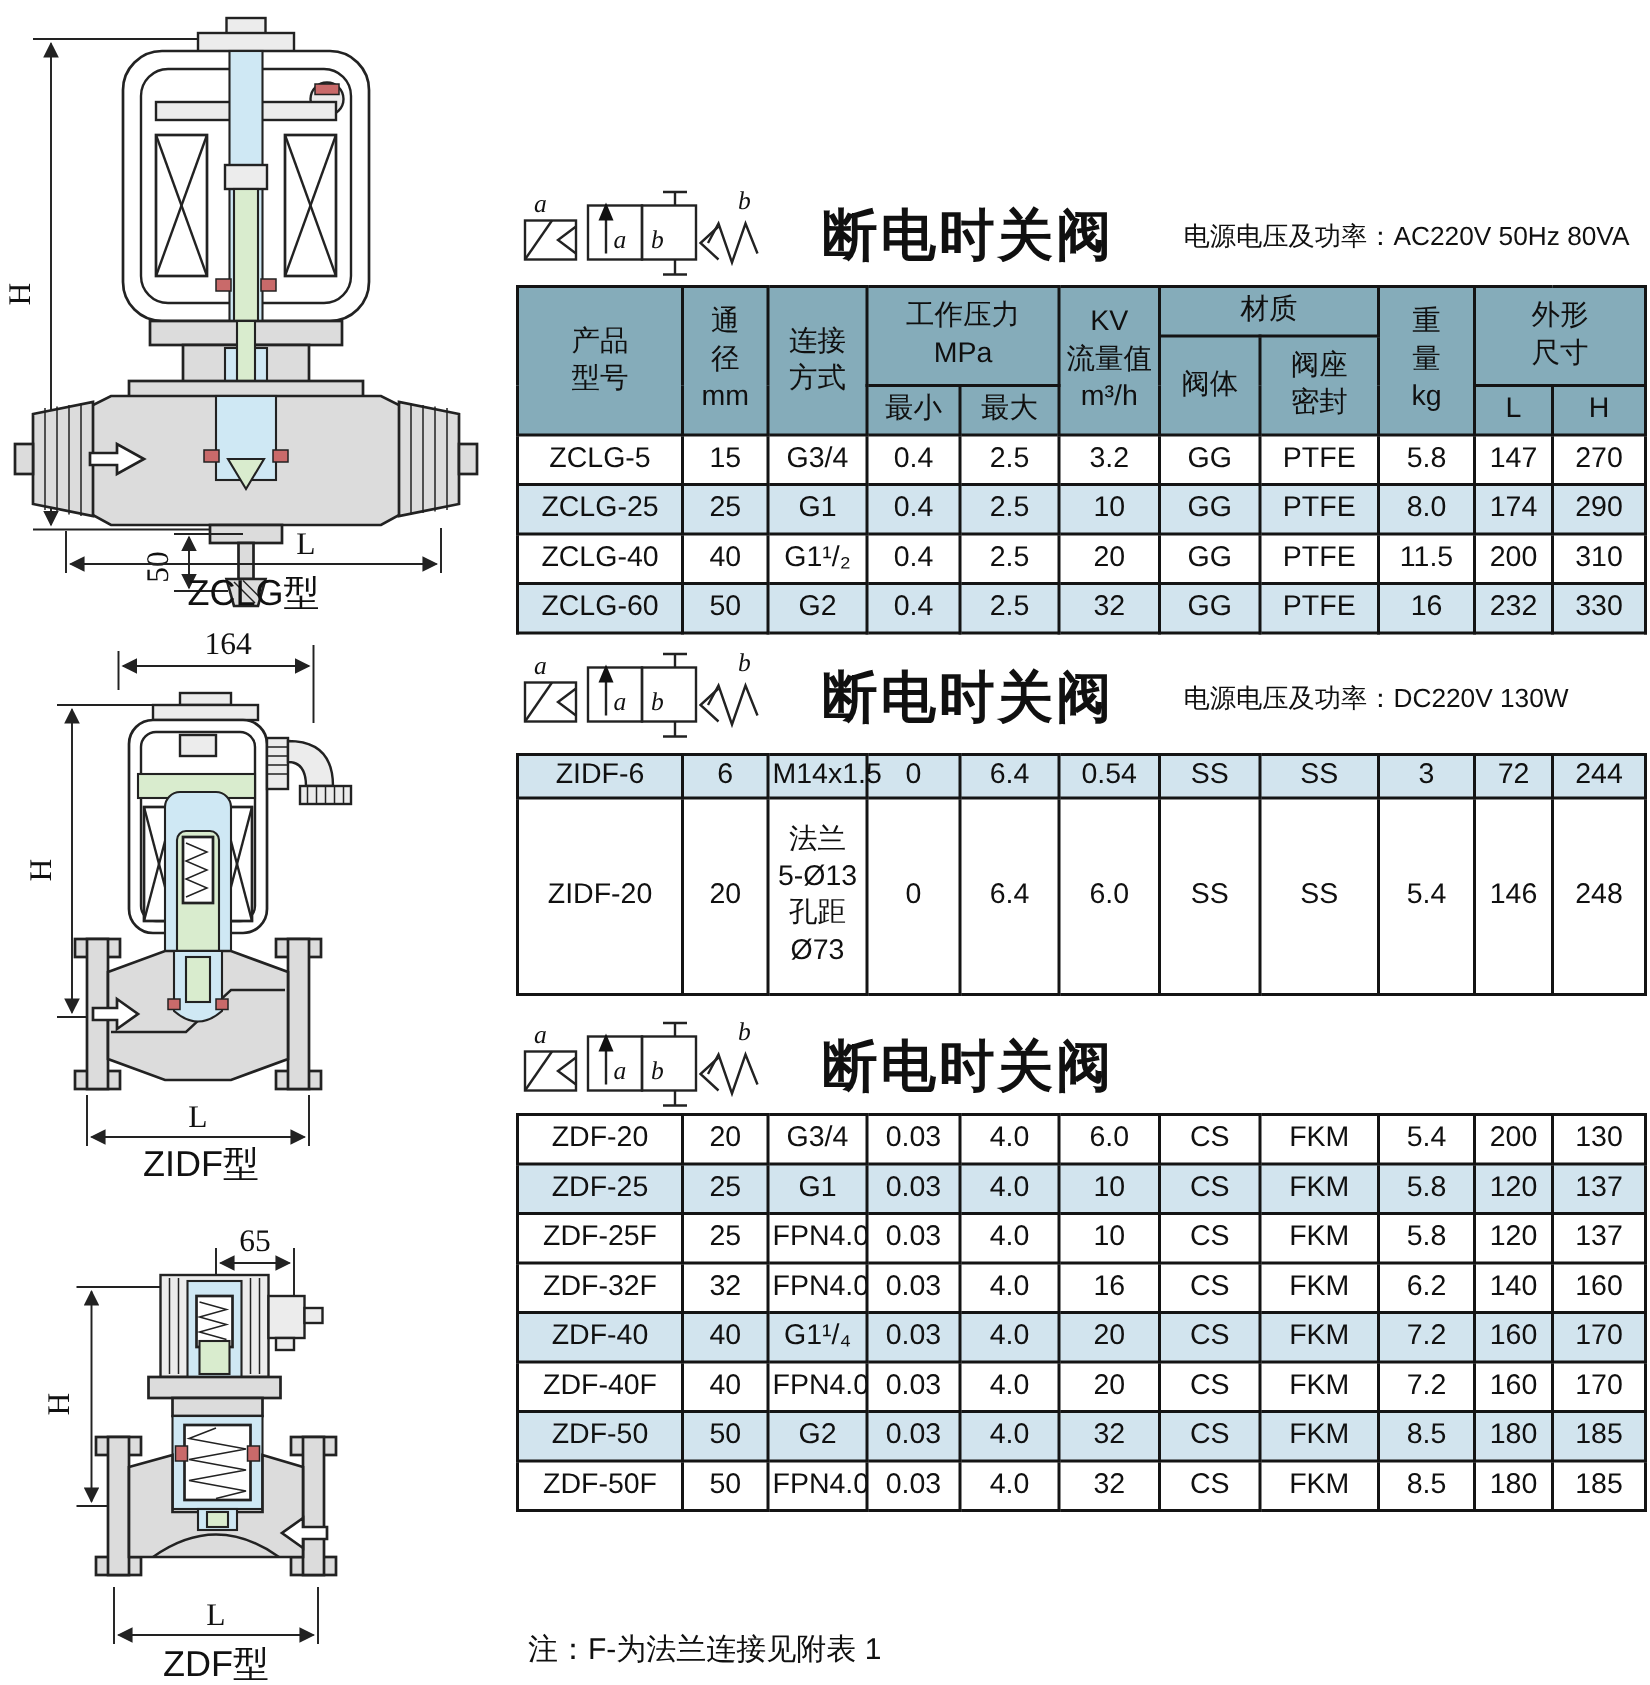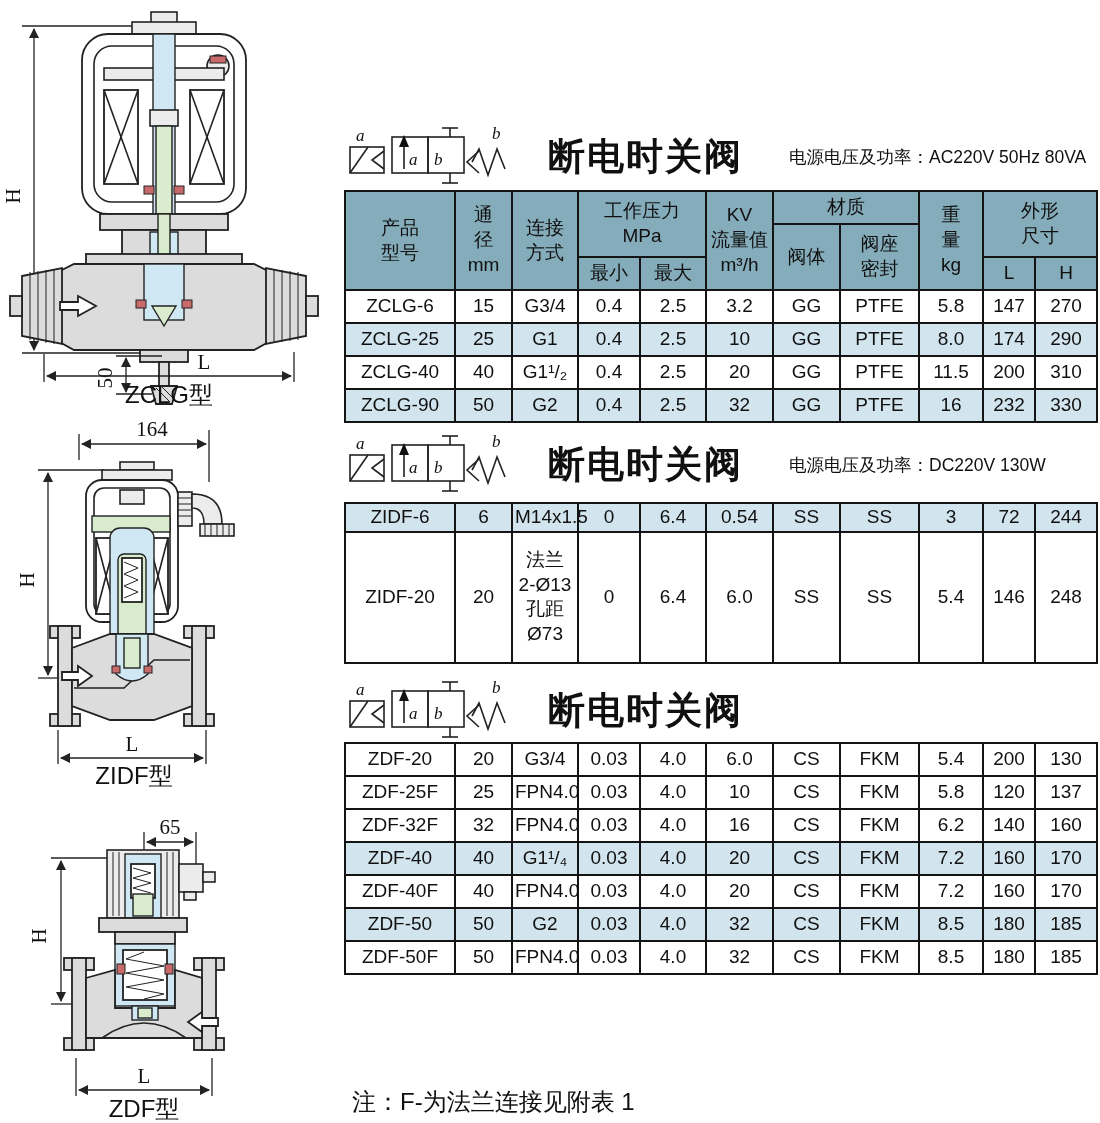--- a/index.html
+++ b/index.html
@@ -21,21 +21,21 @@
     border:2px solid var(--border)}
   .spec-table th,.spec-table td{border:2px solid var(--border);text-align:center;
     vertical-align:middle;font-size:19px;font-weight:normal;line-height:1.3;
     white-space:pre-line;padding:1px 2px;color:var(--ink)}
   .spec-table thead th{background:var(--header-bg)}
   .spec-table tbody tr{background:var(--row-white);height:33px}
   .spec-table tbody tr.alt{background:var(--row-alt)}
   .spec-table .hrow{height:33px}
   .t2 tbody tr:first-child{height:28px}
   .t2 tbody tr:nth-child(2){height:131px}
-  .note-line{font-size:24px}
+  .note-line{font-size:20px}
   
   .s-line{stroke:#222;stroke-width:1.6;fill:none}
   .s-thin{stroke:#222;stroke-width:1;fill:none}
   .sw25{stroke-width:2.4}
   .f-white{fill:#fff;stroke:#222;stroke-width:1.8}
   .f-gray{fill:var(--drawing-body);stroke:#222;stroke-width:1.8}
   .f-lgray{fill:var(--drawing-light);stroke:#222;stroke-width:1.6}
   .f-blue{fill:var(--drawing-blue);stroke:#222;stroke-width:1.4}
   .f-green{fill:var(--drawing-green);stroke:#222;stroke-width:1.4}
   .f-red{fill:var(--drawing-red);stroke:#222;stroke-width:1}
@@ -316,21 +316,21 @@
       </tr>
       <tr class="hrow">
         <th>最小</th>
         <th>最大</th>
         <th>L</th>
         <th>H</th>
       </tr>
     </thead>
     <tbody>
         <tr>
-          <td>ZCLG-6</td>
+          <td>ZCLG-5</td>
           <td>15</td>
           <td>G3/4</td>
           <td>0.4</td>
           <td>2.5</td>
           <td>3.2</td>
           <td>GG</td>
           <td>PTFE</td>
           <td>5.8</td>
           <td>147</td>
           <td>270</td>
@@ -355,21 +355,21 @@
           <td>0.4</td>
           <td>2.5</td>
           <td>20</td>
           <td>GG</td>
           <td>PTFE</td>
           <td>11.5</td>
           <td>200</td>
           <td>310</td>
         </tr>
         <tr class="alt">
-          <td>ZCLG-90</td>
+          <td>ZCLG-60</td>
           <td>50</td>
           <td>G2</td>
           <td>0.4</td>
           <td>2.5</td>
           <td>32</td>
           <td>GG</td>
           <td>PTFE</td>
           <td>16</td>
           <td>232</td>
           <td>330</td>
@@ -412,21 +412,21 @@
           <td>SS</td>
           <td>SS</td>
           <td>3</td>
           <td>72</td>
           <td>244</td>
         </tr>
         <tr>
           <td>ZIDF-20</td>
           <td>20</td>
           <td>法兰
-2-Ø13
+5-Ø13
 孔距
 Ø73</td>
           <td>0</td>
           <td>6.4</td>
           <td>6.0</td>
           <td>SS</td>
           <td>SS</td>
           <td>5.4</td>
           <td>146</td>
           <td>248</td>
@@ -465,20 +465,33 @@
           <td>G3/4</td>
           <td>0.03</td>
           <td>4.0</td>
           <td>6.0</td>
           <td>CS</td>
           <td>FKM</td>
           <td>5.4</td>
           <td>200</td>
           <td>130</td>
         </tr>
+        <tr class="alt">
+          <td>ZDF-25</td>
+          <td>25</td>
+          <td>G1</td>
+          <td>0.03</td>
+          <td>4.0</td>
+          <td>10</td>
+          <td>CS</td>
+          <td>FKM</td>
+          <td>5.8</td>
+          <td>120</td>
+          <td>137</td>
+        </tr>
         <tr>
           <td>ZDF-25F</td>
           <td>25</td>
           <td>FPN4.0</td>
           <td>0.03</td>
           <td>4.0</td>
           <td>10</td>
           <td>CS</td>
           <td>FKM</td>
           <td>5.8</td>

